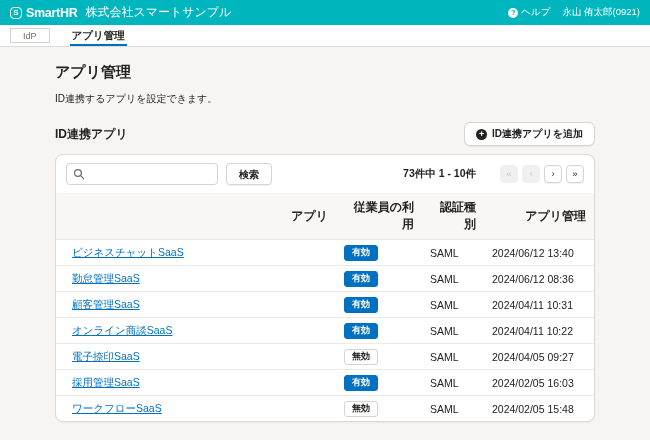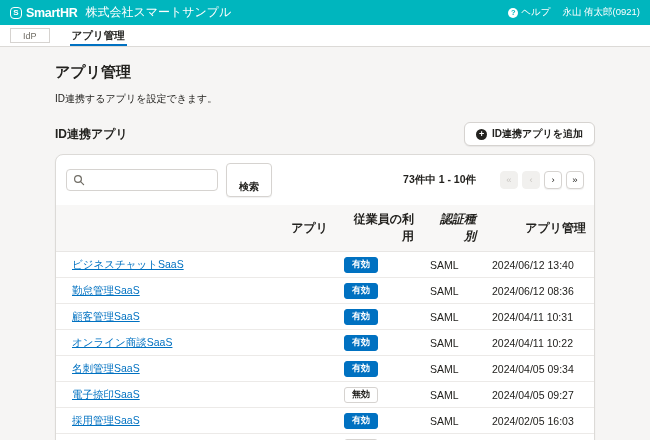--- a/index.html
+++ b/index.html
@@ -67,42 +67,42 @@
   }
   .toolbar { display:flex; align-items:center; padding:8px 10px; gap:8px; }
   .search-wrap { position:relative; }
   .search-input {
     width:152px; height:22px; border:1px solid #d6d3d0; border-radius:4px;
     padding:0 6px 0 24px; font-size:10px; outline:none; color:#23221f;
     font-family:"Liberation Sans", sans-serif;
   }
   .search-icon { position:absolute; left:7px; top:5px; width:12px; height:12px; }
   .search-btn {
-    height:22px; padding:16px 12px; font-size:10px; font-weight:bold; color:#23221f;
+    height:22px; padding:4px 12px; font-size:10px; font-weight:bold; color:#23221f;
     background:#fff; border:1px solid #d6d3d0; border-radius:4px; cursor:pointer;
     box-shadow:0 1px 1px rgba(0,0,0,.06);
   }
   .count { margin-left:auto; font-size:10.5px; font-weight:bold; margin-right:16px; }
   .pg-btn {
     width:18px; height:18px; border-radius:4px; display:grid; place-items:center;
     font-size:9.5px; background:#fff; border:1px solid #d6d3d0; color:#23221f;
     cursor:pointer; box-shadow:0 1px 1px rgba(0,0,0,.06); line-height:1;
     font-family:"Liberation Sans", sans-serif;
   }
   .pg-disabled { background:#f1f0ee; border:1px solid #f1f0ee; color:#c9c6c2; box-shadow:none; cursor:default; }
   .top-pager { display:flex; gap:4px; }
   
   table { width:100%; border-collapse:collapse; font-size:10.5px; }
   thead th {
     background:#f8f7f6; font-size:12px; font-weight:bold; text-align:right;
     padding:6px 8px; border-bottom:1px solid #e8e6e4;
   }
   th.col-app, td.col-app { padding-left:16px; }
   th.col-use  { width:86px; }
-  th.col-auth { width:62px;font-style:italic; }
+  th.col-auth { width:62px; }
   th.col-date { width:110px; }
   tbody td { padding:4.5px 8px; border-top:1px solid #eceae8; }
   tbody tr:first-child td { border-top:none; }
   .app-link { color:#0071c1; text-decoration:underline; cursor:pointer; }
   .badge {
     display:inline-block; font-size:9px; font-weight:bold; line-height:1;
     padding:2.5px 7px; border-radius:3px;
   }
   .badge-on  { background:#0071c1; color:#fff; border:1px solid #0071c1; }
   .badge-off { background:#fff; color:#23221f; border:1px solid #d6d3d0; }
@@ -193,26 +193,20 @@
             <td>SAML</td>
             <td>2024/04/11 10:31</td>
           </tr>
           <tr>
             <td class="col-app"><a class="app-link">オンライン商談SaaS</a></td>
             <td><span class="badge badge-on">有効</span></td>
             <td>SAML</td>
             <td>2024/04/11 10:22</td>
           </tr>
           <tr>
-            <td class="col-app"><a class="app-link">名刺管理SaaS</a></td>
-            <td><span class="badge badge-on">有効</span></td>
-            <td>SAML</td>
-            <td>2024/04/05 09:34</td>
-          </tr>
-          <tr>
             <td class="col-app"><a class="app-link">電子捺印SaaS</a></td>
             <td><span class="badge badge-off">無効</span></td>
             <td>SAML</td>
             <td>2024/04/05 09:27</td>
           </tr>
           <tr>
             <td class="col-app"><a class="app-link">採用管理SaaS</a></td>
             <td><span class="badge badge-on">有効</span></td>
             <td>SAML</td>
             <td>2024/02/05 16:03</td>

